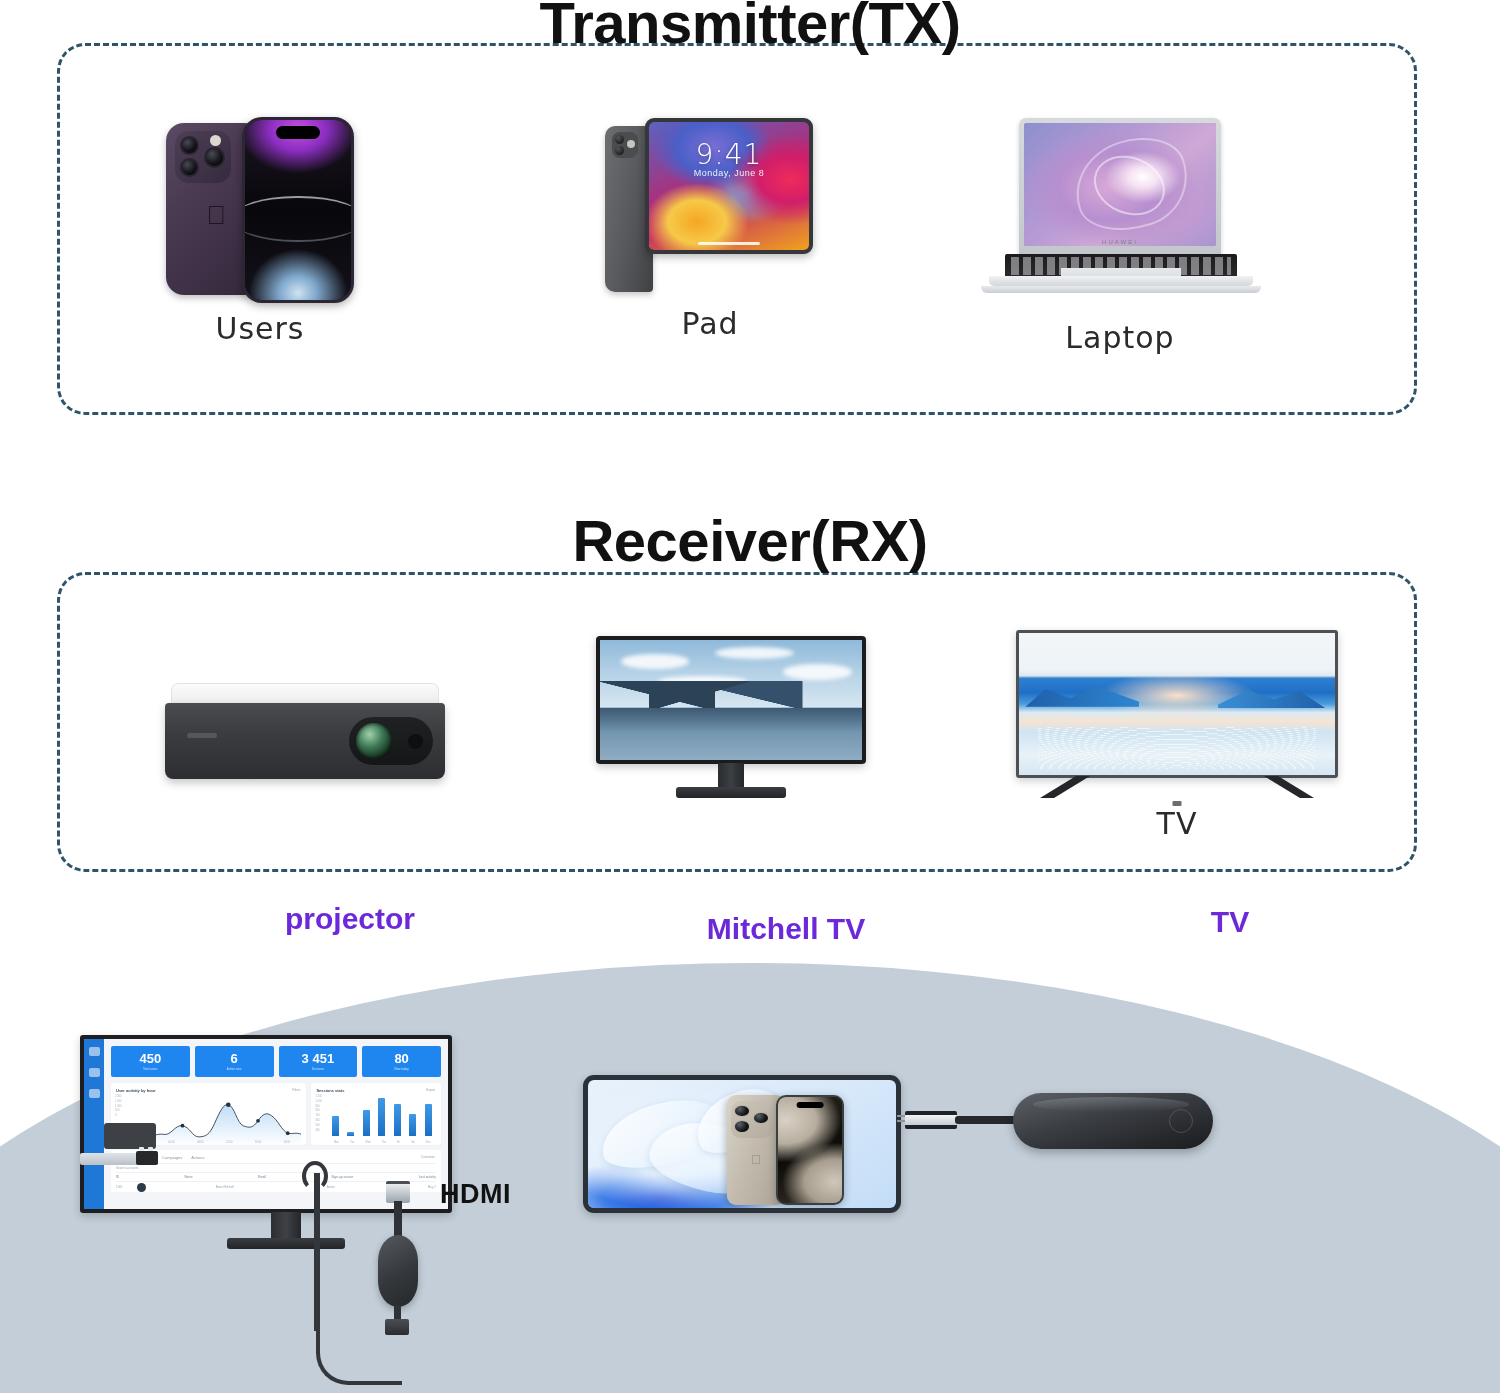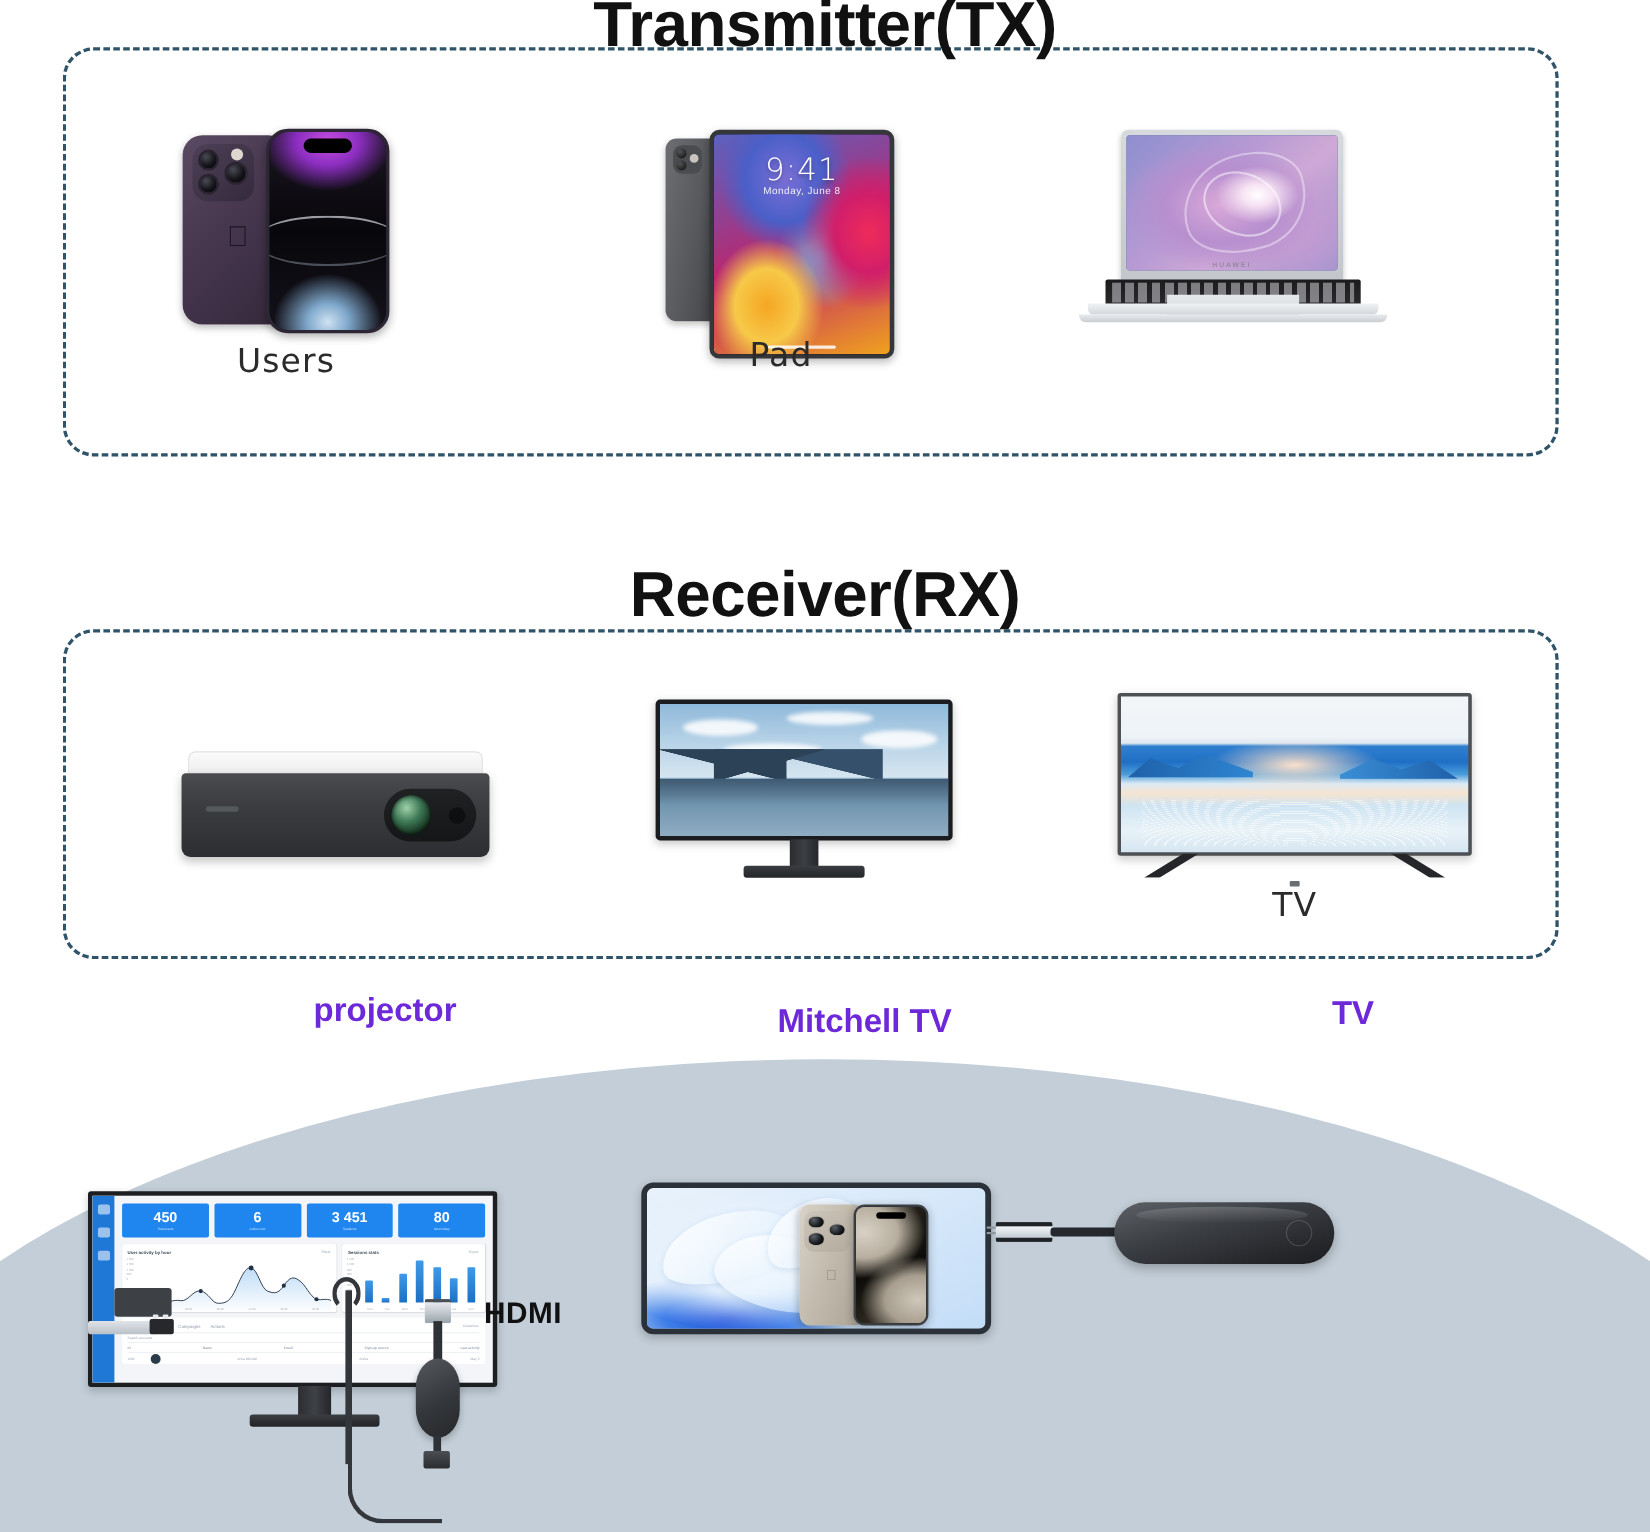--- a/index.html
+++ b/index.html
@@ -113,21 +113,21 @@
     position: absolute; left: 7px; top: 6px; width: 26px; height: 26px;
     border-radius: 8px; background: #4a4c50;
   }
   .ipad-cam i {
     position: absolute; border-radius: 50%; background: radial-gradient(circle at 35% 30%,#555,#0b0b0d);
   }
   .ipad-cam i:nth-child(1){ left:3px; top:3px; width:9px; height:9px; }
   .ipad-cam i:nth-child(2){ left:3px; top:14px; width:9px; height:9px; }
   .ipad-cam i:nth-child(3){ left:15px; top:8px; width:8px; height:8px; background:#c9c4bd; }
   .ipad-front {
-    position: absolute; left: 40px; top: 0; width: 168px; height: 208px;
+    position: absolute; left: 40px; top: 0; width: 168px; height: 136px;
     border-radius: 9px; background: #000000; border: 4px solid #35373b;
     overflow: hidden; box-shadow: 0 3px 8px rgba(0,0,0,.28);
   }
   .ipad-wall {
     position: absolute; inset: 0;
     background:
       radial-gradient(ellipse 55% 50% at 88% 45%, #ef2b5a 0%, #d11e6a 35%, rgba(0,0,0,0) 70%),
       radial-gradient(ellipse 45% 42% at 30% 78%, #f5a623 0%, #f7c948 40%, rgba(0,0,0,0) 72%),
       radial-gradient(ellipse 50% 45% at 40% 20%, #7b6fd6 0%, #4a5fc8 45%, rgba(0,0,0,0) 75%),
       radial-gradient(ellipse 38% 35% at 62% 55%, #6fc3e8 0%, rgba(0,0,0,0) 70%),
@@ -337,21 +337,21 @@
     position: absolute; left: -160px; top: 963px;
     width: 1820px; height: 920px;
     background: #c3ced8; border-radius: 50% 50% 0 0 / 46% 46% 0 0;
     z-index: 1;
   }
 
   
   #bottom-scene { position: absolute; left: 0; top: 963px; width: 1500px; height: 430px; z-index: 2; }
 
   
-  #dash-monitor { position: absolute; left: 80px; top: 72px; width: 412px; height: 230px; margin-top: 48px; }
+  #dash-monitor { position: absolute; left: 80px; top: 72px; width: 412px; height: 230px; }
   .dm-bezel {
     position: absolute; left: 0; top: 0; width: 372px; height: 178px;
     background: #1c1e21; border-radius: 3px; padding: 4px;
     box-shadow: 0 3px 8px rgba(0,0,0,.2);
   }
   .dm-screen { width: 100%; height: 100%; background: #f3f5f8; position: relative; overflow: hidden; display: flex; }
   .dm-sidebar { width: 20px; background: #1f78d6; flex: 0 0 20px; padding-top: 8px; }
   .dm-sideicon { width: 11px; height: 9px; margin: 0 auto 12px; background: rgba(255,255,255,.55); border-radius: 2px; }
   .dm-main { flex: 1; padding: 7px; overflow: hidden; }
 
@@ -583,20 +583,21 @@
       <div class="lap-swirl2"></div>
       <div class="lap-brand">HUAWEI</div>
     </div>
   </div>
   <div class="lap-kb">
     <div class="lap-keys"></div>
   </div>
   <div class="lap-palm"></div>
   <div class="lap-base"></div>
   <div class="lap-foot"></div>
+  <div class="device-label label-thin" style="top:202px">Laptop</div>
 </div>
 
 <div class="section-title" id="title-rx">Receiver(RX)</div>
 <div class="dashed-box" id="rx-box"></div>
 
 <div class="device" id="projector">
   <div class="proj-top"></div>
   <div class="proj-body">
     <div class="proj-vent"></div>
     <div class="proj-lensbox">

